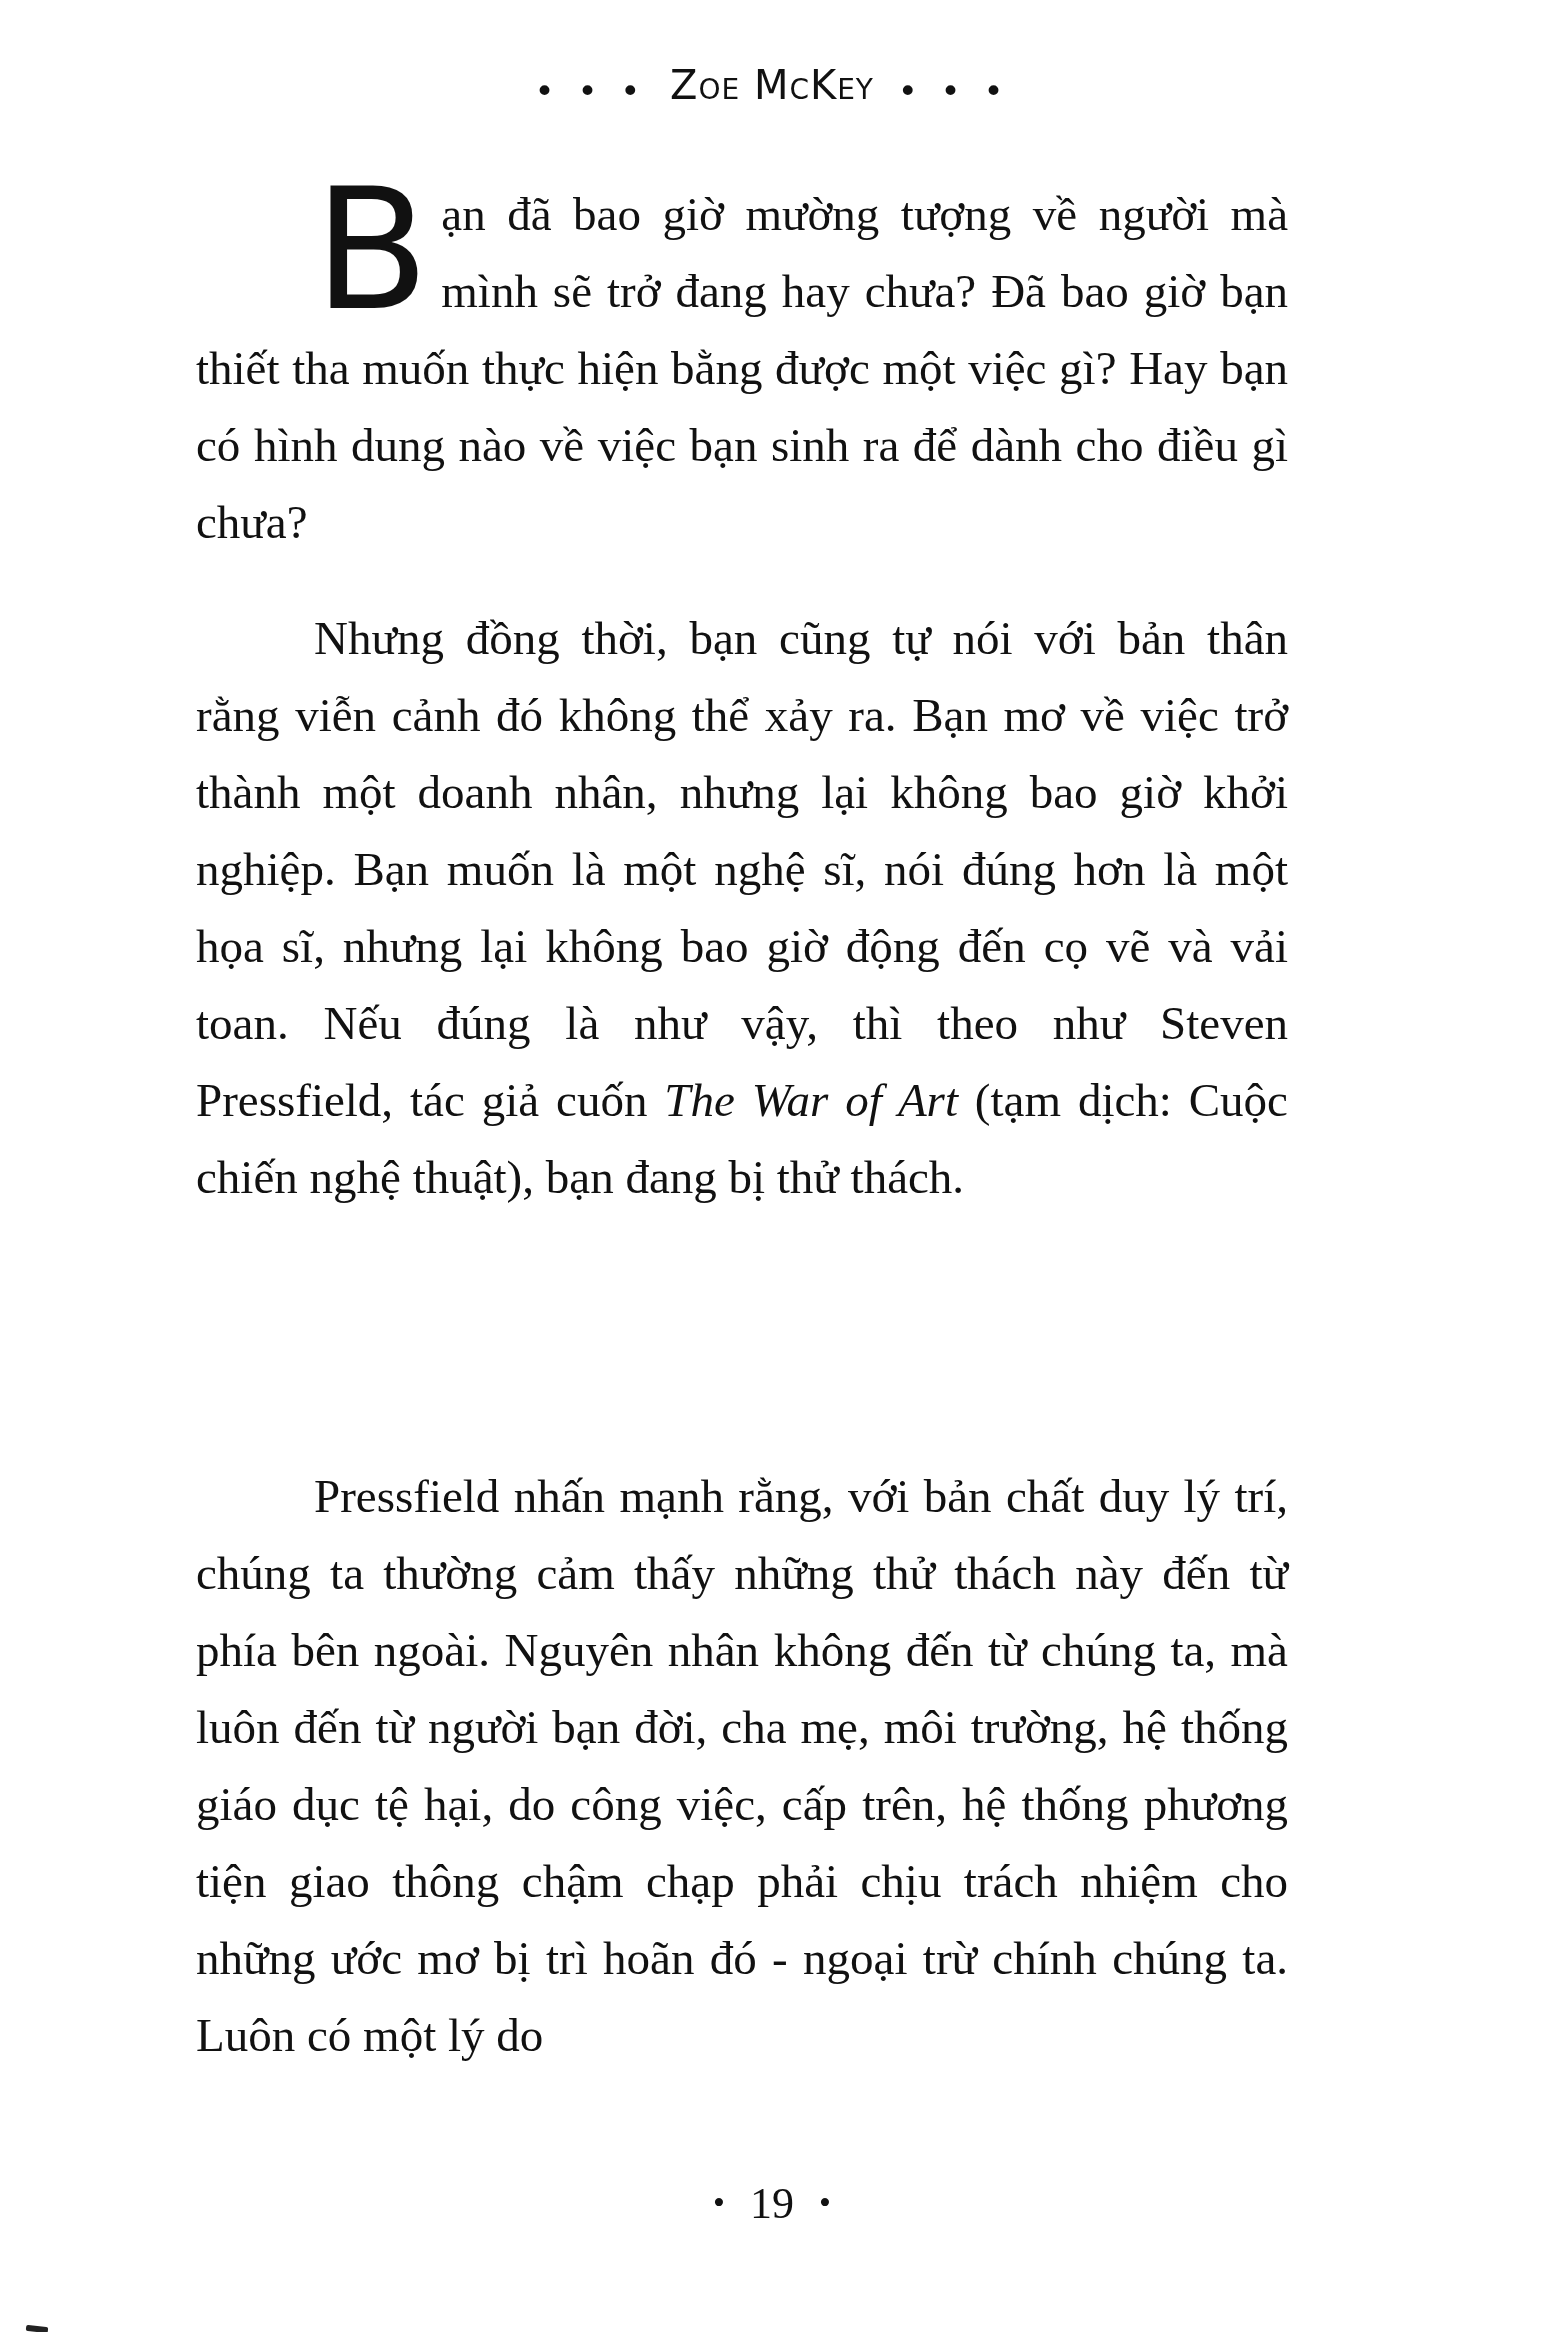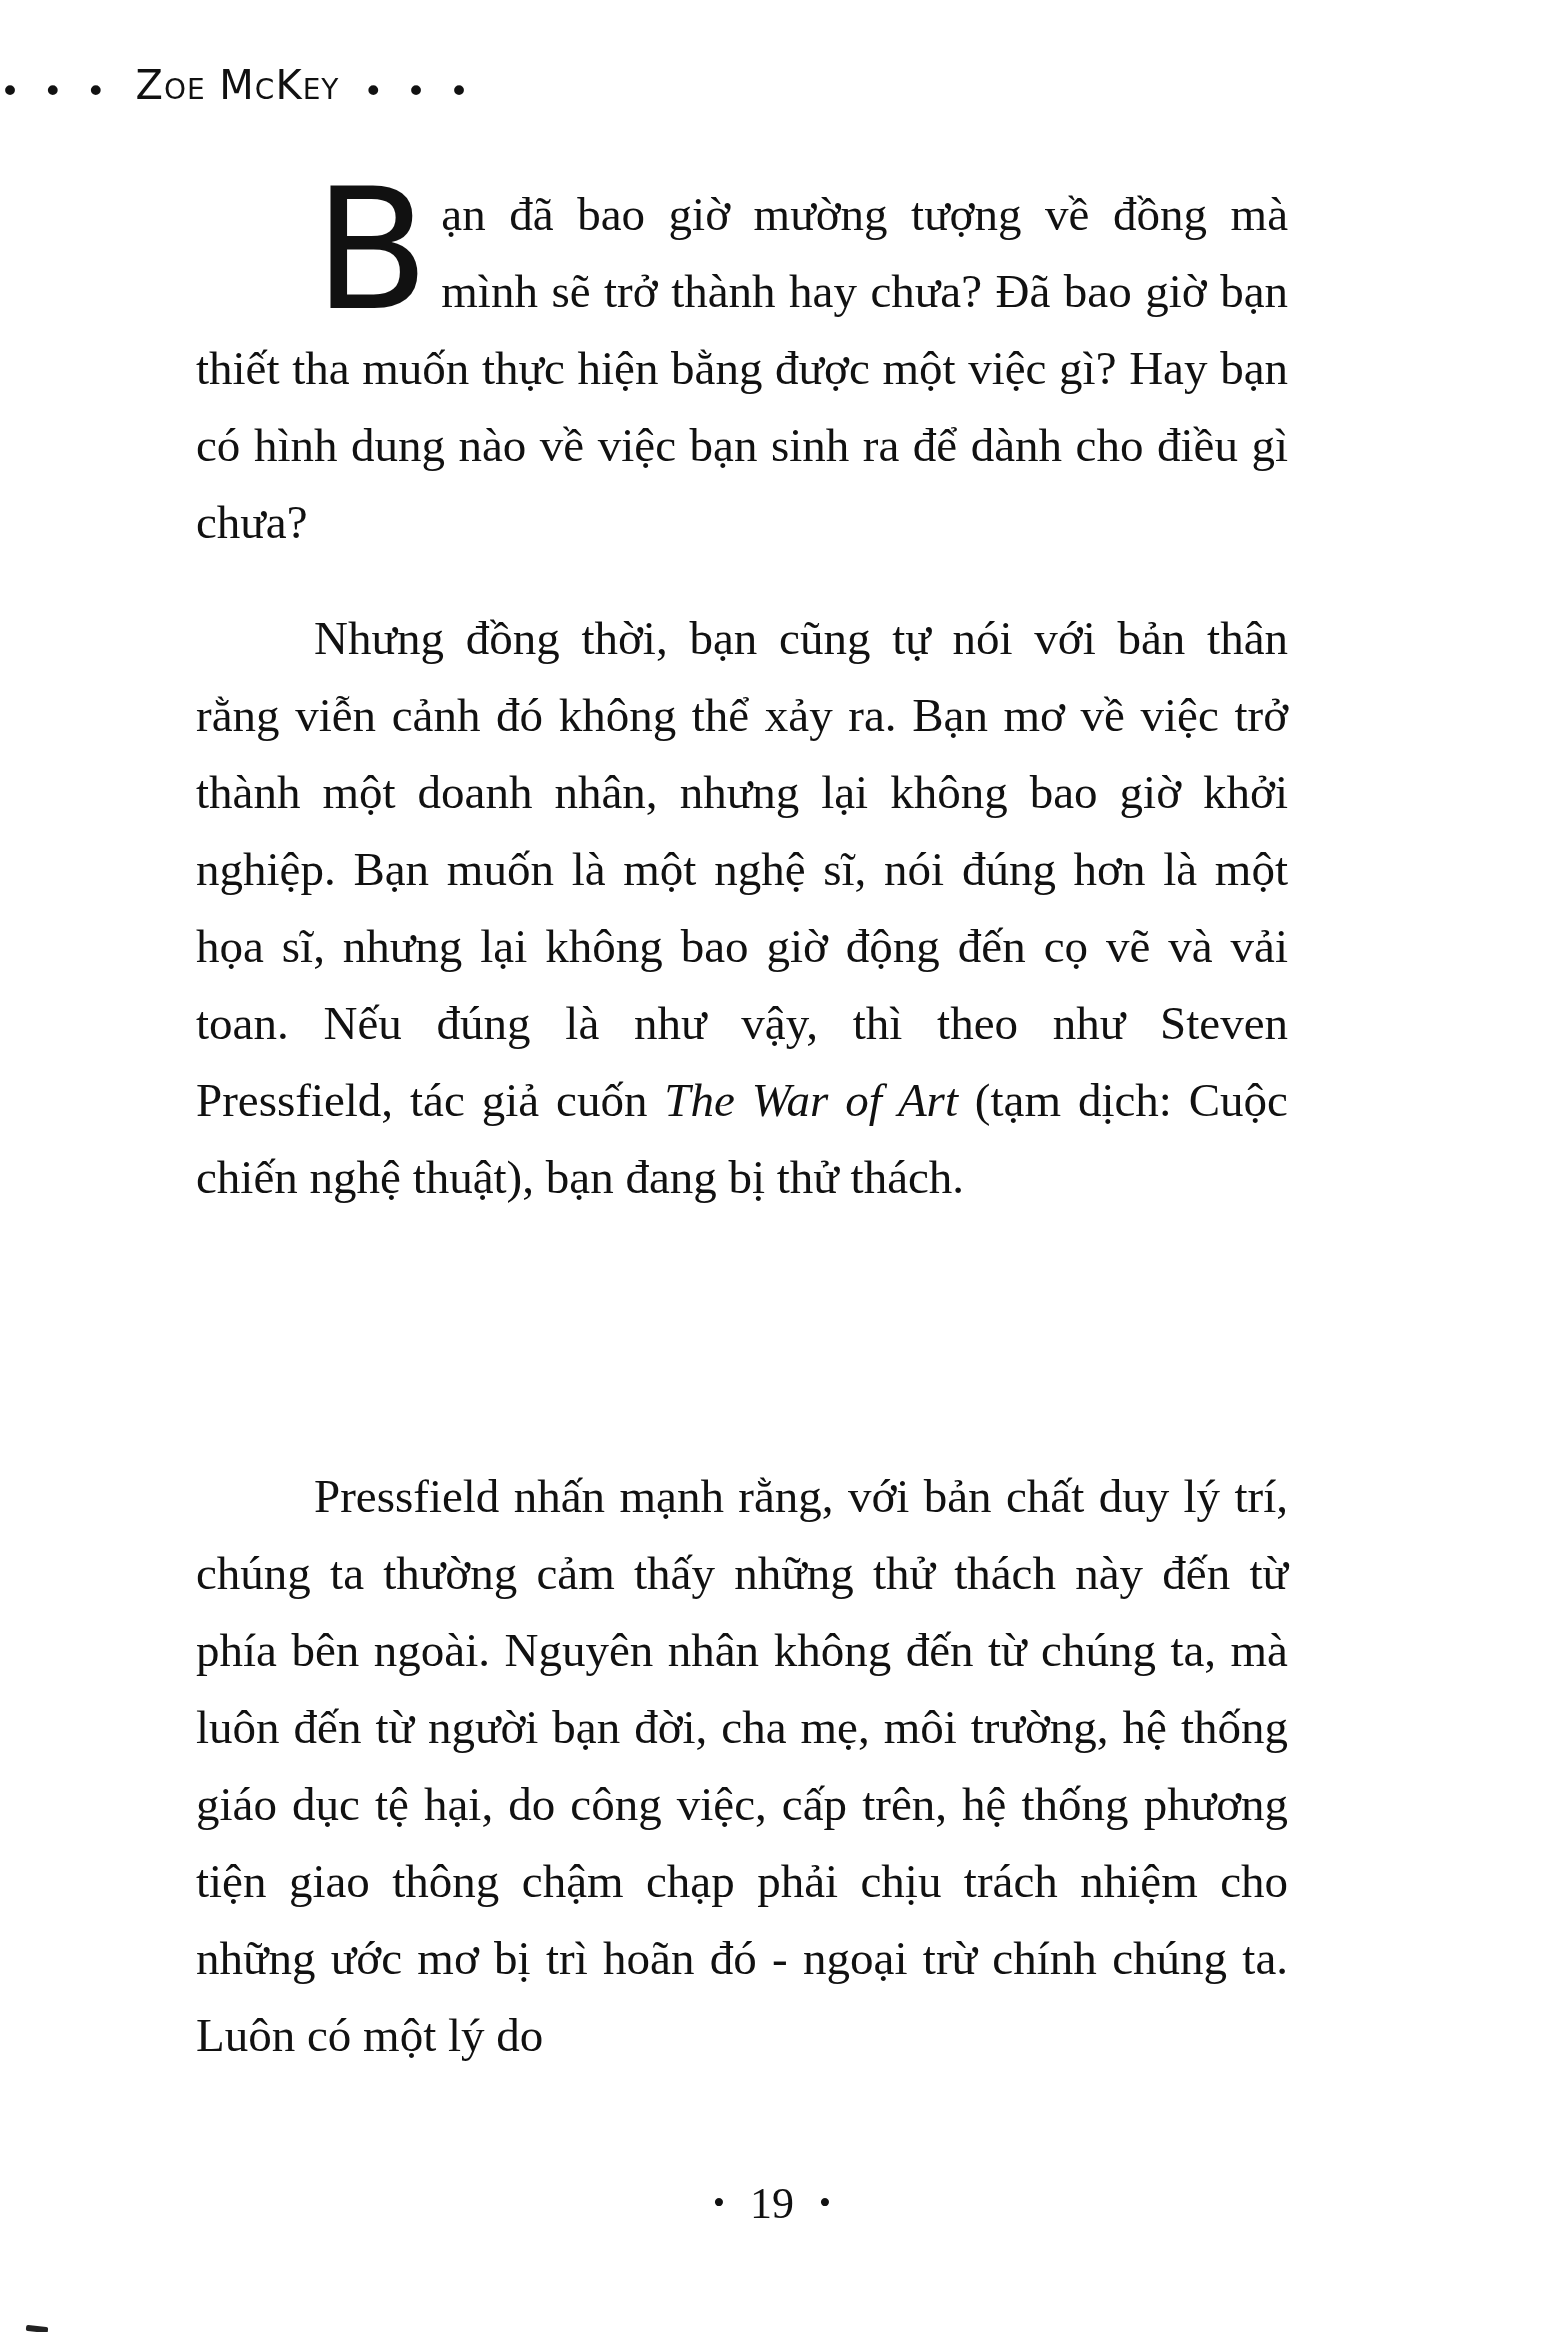--- a/index.html
+++ b/index.html
@@ -13,20 +13,21 @@
       position: relative;
       overflow: hidden;
       color: #111111;
       font-family: "DejaVu Serif", "Liberation Serif", serif;
     }
     .running-header {
       position: absolute;
       top: 62px;
       left: 0;
       width: 1544px;
+      text-align: center;
       font-family: "DejaVu Sans", "Liberation Sans", sans-serif;
       font-size: 40px;
       letter-spacing: 1px;
       color: #111;
     }
     .running-header .dots {
       font-size: 34px;
       letter-spacing: 6px;
       vertical-align: -4px;
       display: inline-block;
@@ -99,21 +100,21 @@
 </head>
 <body>
 
 <div class="running-header">
   <span class="dots">• • •</span>
   <span class="author">Zoe McKey</span>
   <span class="dots">• • •</span>
 </div>
 
 <div class="text-block p1">
-  <p><span class="dropcap">B</span><span>ạn đã bao giờ mường tượng về đồng mà mình sẽ trở thành hay chưa? Đã bao giờ bạn thiết tha muốn thực hiện bằng được một việc gì? Hay bạn có hình dung nào về việc bạn sinh ra để dành cho điều gì chưa?</span></p>
+  <p><span class="dropcap">B</span><span>ạn đã bao giờ mường tượng về người mà mình sẽ trở đang hay chưa? Đã bao giờ bạn thiết tha muốn thực hiện bằng được một việc gì? Hay bạn có hình dung nào về việc bạn sinh ra để dành cho điều gì chưa?</span></p>
 </div>
 
 <div class="text-block p2">
   <p><span>Nhưng đồng thời, bạn cũng tự nói với bản thân rằng viễn cảnh đó không thể xảy ra. Bạn mơ về việc trở thành một doanh nhân, nhưng lại không bao giờ khởi nghiệp. Bạn muốn là một nghệ sĩ, nói đúng hơn là một họa sĩ, nhưng lại không bao giờ động đến cọ vẽ và vải toan. Nếu đúng là như vậy, thì theo như Steven Pressfield, tác giả cuốn </span><em class="title">The War of Art</em><span> (tạm dịch: Cuộc chiến nghệ thuật), bạn đang bị thử thách.</span></p>
 </div>
 
 <div class="text-block p3">
   <p>Pressfield nhấn mạnh rằng, với bản chất duy lý trí, chúng ta thường cảm thấy những thử thách này đến từ phía bên ngoài. Nguyên nhân không đến từ chúng ta, mà luôn đến từ người bạn đời, cha mẹ, môi trường, hệ thống giáo dục tệ hại, do công việc, cấp trên, hệ thống phương tiện giao thông chậm chạp phải chịu trách nhiệm cho những ước mơ bị trì hoãn đó - ngoại trừ chính chúng ta. Luôn có một lý do</p>
 </div>
 

